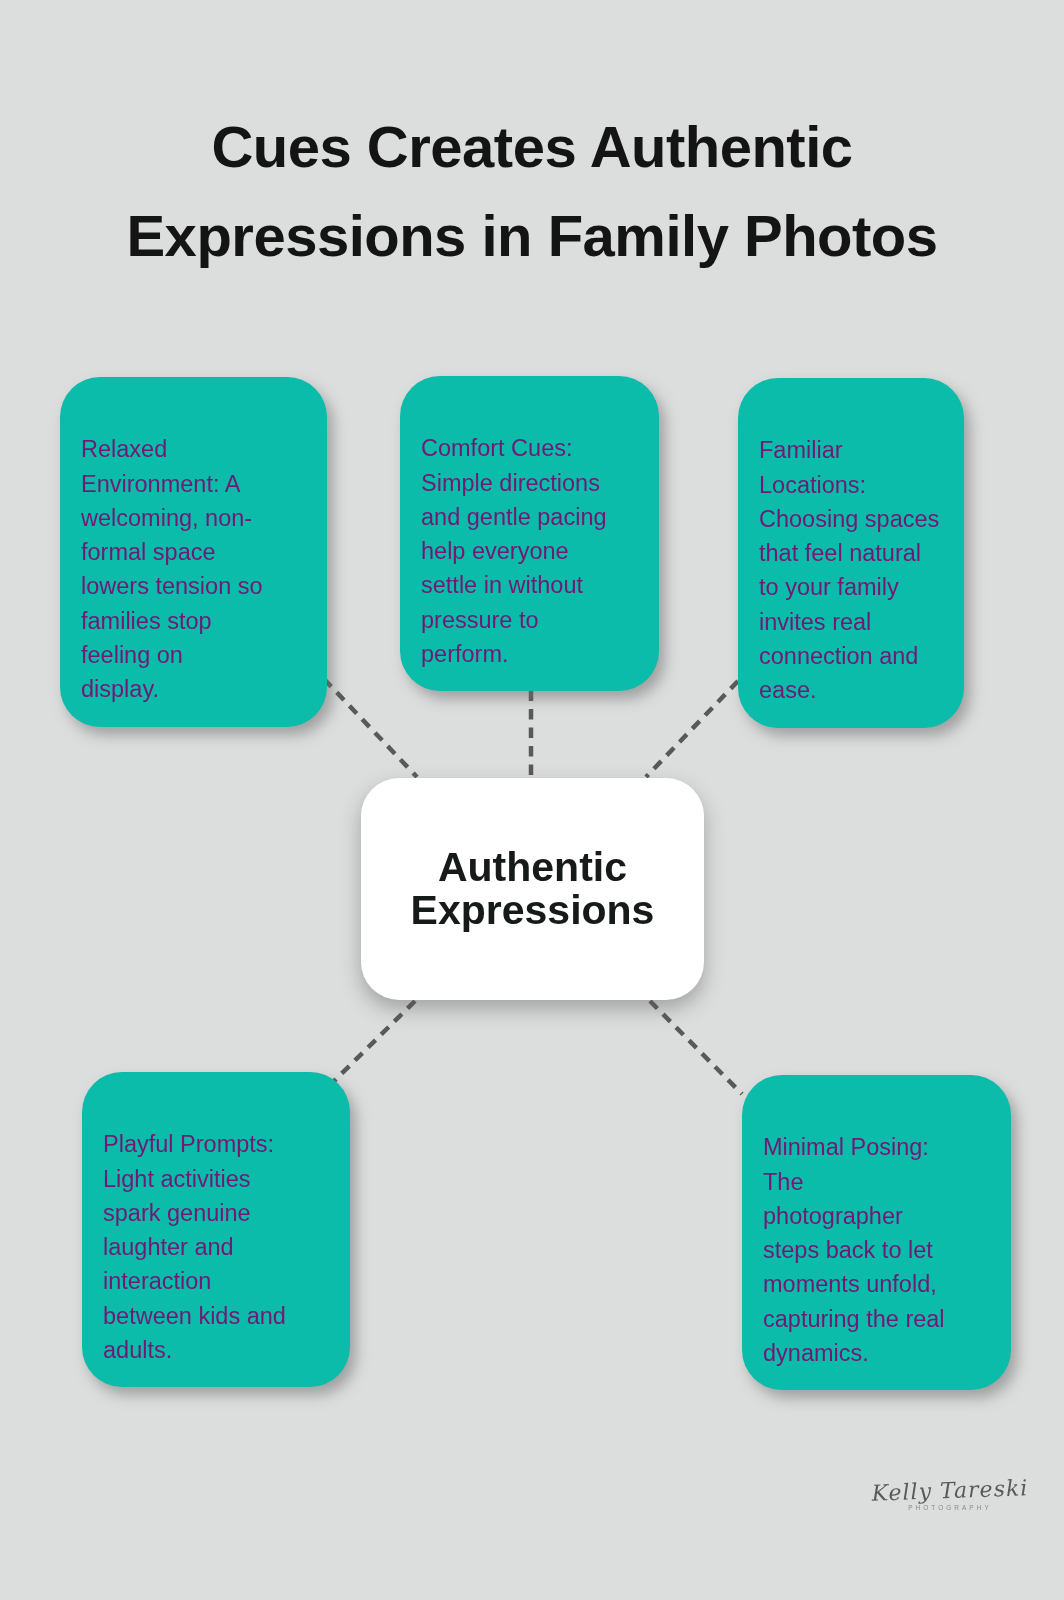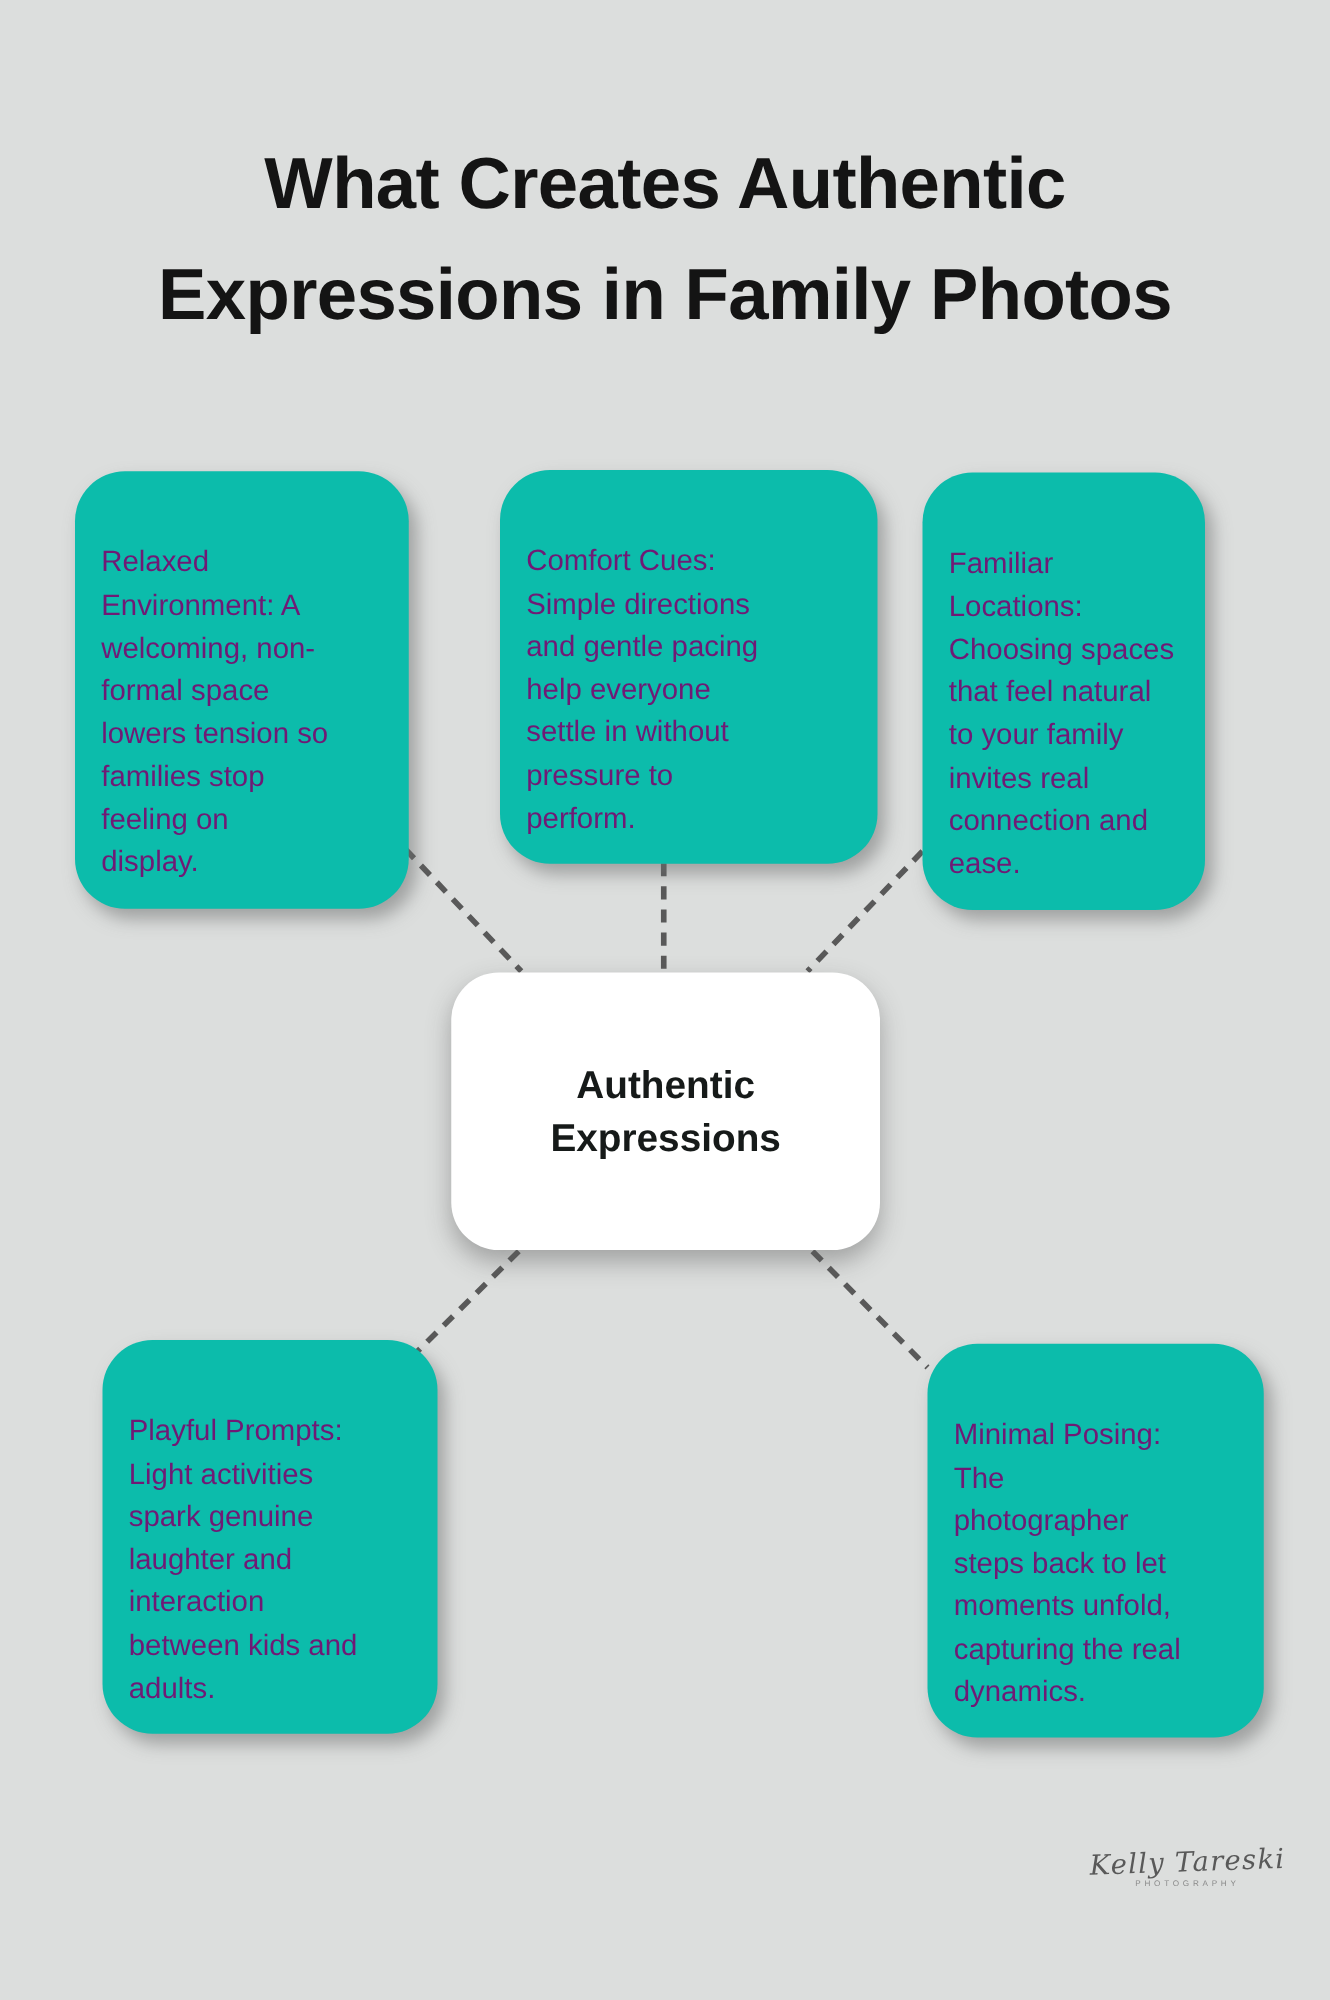--- a/index.html
+++ b/index.html
@@ -39,36 +39,36 @@
     background: #0cbcab;
     border-radius: 40px;
     padding: 21px 20px 20px 21px;
     font-size: 23.5px;
     line-height: 34.3px;
     color: #701a75;
     white-space: pre-line;
     box-shadow: 6px 8px 14px rgba(110,112,111,0.55);
   }
   .node-1 { left: 60px;  top: 377px;  width: 267px; }
-  .node-2 { left: 400px; top: 376px;  width: 302px; }
+  .node-2 { left: 400px; top: 376px;  width: 259px; }
   .node-3 { left: 738px; top: 378px;  width: 226px; }
   .node-4 { left: 58px;  top: 1072px; width: 268px; margin-left: 24px; }
   .node-5 { left: 742px; top: 1075px; width: 269px; }
   .center-node {
     position: absolute;
     z-index: 3;
     left: 361px; top: 778px;
     width: 343px; height: 222px;
     background: #ffffff;
     border-radius: 38px;
     display: flex;
     align-items: center;
     justify-content: center;
     text-align: center;
-    font-size: 31px;
+    font-size: 41px;
     line-height: 43px;
     font-weight: 700;
     color: #161a19;
     white-space: pre-line;
     box-shadow: 0 9px 20px rgba(90,92,91,0.45);
   }
   .watermark {
     position: absolute;
     z-index: 2;
     left: 860px; top: 1478px;
@@ -91,21 +91,21 @@
     font-size: 6.5px;
     letter-spacing: 3px;
     color: #8a8a8a;
   }
 </style>
 </head>
 <body>
 
 <div class="canvas">
 
-  <h1 class="title">What Creates Authentic
+  <h1 class="title">Cues Creates Authentic
 Expressions in Family Photos</h1>
 
   <svg class="connectors" width="1064" height="1600" viewBox="0 0 1064 1600" xmlns="http://www.w3.org/2000/svg">
     <line x1="324" y1="679" x2="417" y2="777" stroke="#595959" stroke-width="4.5" stroke-dasharray="10.5 8"></line>
     <line x1="531" y1="672" x2="531" y2="777" stroke="#595959" stroke-width="4.5" stroke-dasharray="10.5 8"></line>
     <line x1="738" y1="681" x2="646" y2="777" stroke="#595959" stroke-width="4.5" stroke-dasharray="10.5 8"></line>
     <line x1="415" y1="1001" x2="321" y2="1094" stroke="#595959" stroke-width="4.5" stroke-dasharray="10.5 8"></line>
     <line x1="650" y1="1001" x2="742" y2="1094" stroke="#595959" stroke-width="4.5" stroke-dasharray="10.5 8"></line>
   </svg>
 

